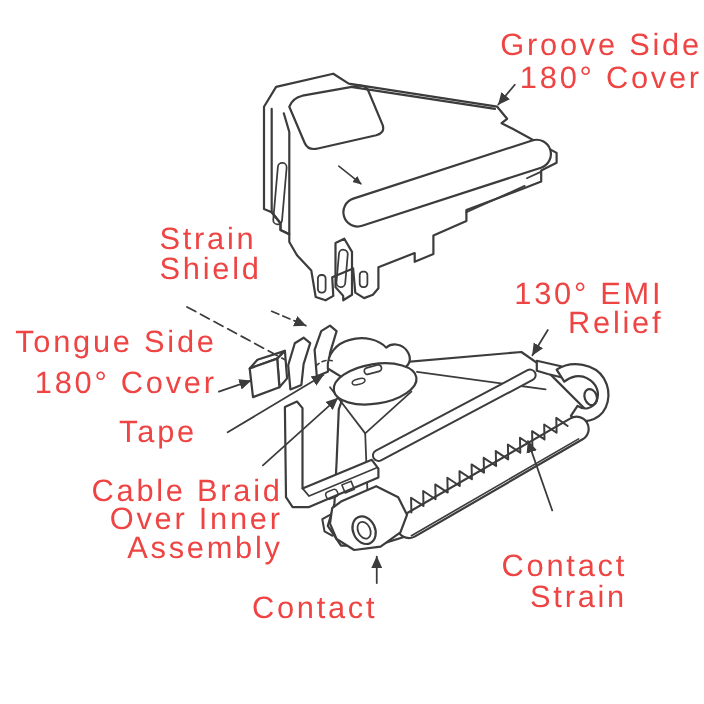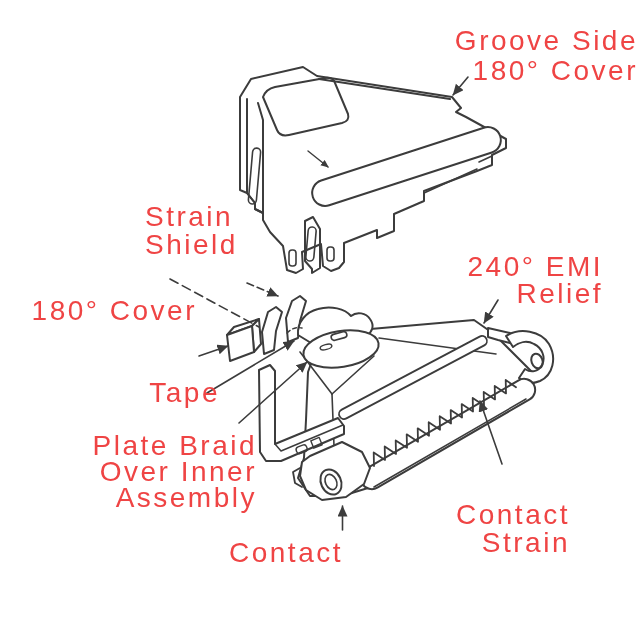--- a/index.html
+++ b/index.html
@@ -12,21 +12,21 @@
     position:absolute;font-size:28px;letter-spacing:2.5px;color:#ef4444;
     line-height:28px;white-space:nowrap;
   }
   .lbl span{display:block;}
   .lbl.right{text-align:right;}
   .lbl.center{text-align:left;}
   #lbl-groove{top:26px;right:2px;line-height:30px;}
   #lbl-strain{top:203px;left:145px;width:165px;}
   #lbl-emi{top:253px;right:37px;line-height:27px;}
   #lbl-tongue{top:292px;left:0;width:197px;line-height:37px;}
-  #lbl-tape{top:379px;right:420px;margin-left:16px;}
+  #lbl-tape{top:379px;right:461px;margin-left:16px;}
   #lbl-cable{top:433px;left:0;width:257px;line-height:26px;}
   #lbl-contact{top:465px;right:70px;margin-top:36px;}
   #lbl-recept{top:539px;left:229px;width:200px;}
 </style>
 </head>
 <body>
 
 <div id="canvas">
 
   <svg id="art" width="640" height="640" viewBox="0 0 640 640">
@@ -121,34 +121,35 @@
     <span>Groove Side</span>
     <span>180° Cover</span>
   </div>
 
   <div class="lbl center" id="lbl-strain">
     <span>Strain</span>
     <span>Shield</span>
   </div>
 
   <div class="lbl right" id="lbl-emi">
-    <span>240° EMI</span>
+    <span>130° EMI</span>
     <span>Relief</span>
   </div>
 
   <div class="lbl right" id="lbl-tongue">
+    <span>Tongue Side</span>
     <span>180° Cover</span>
   </div>
 
   <div class="lbl right" id="lbl-tape">
     <span>Tape</span>
   </div>
 
   <div class="lbl right" id="lbl-cable">
-    <span>Plate Braid</span>
+    <span>Cable Braid</span>
     <span>Over Inner</span>
     <span>Assembly</span>
   </div>
 
   <div class="lbl right" id="lbl-contact">
     <span>Contact</span>
     <span>Strain</span>
   </div>
 
   <div class="lbl center" id="lbl-recept">

